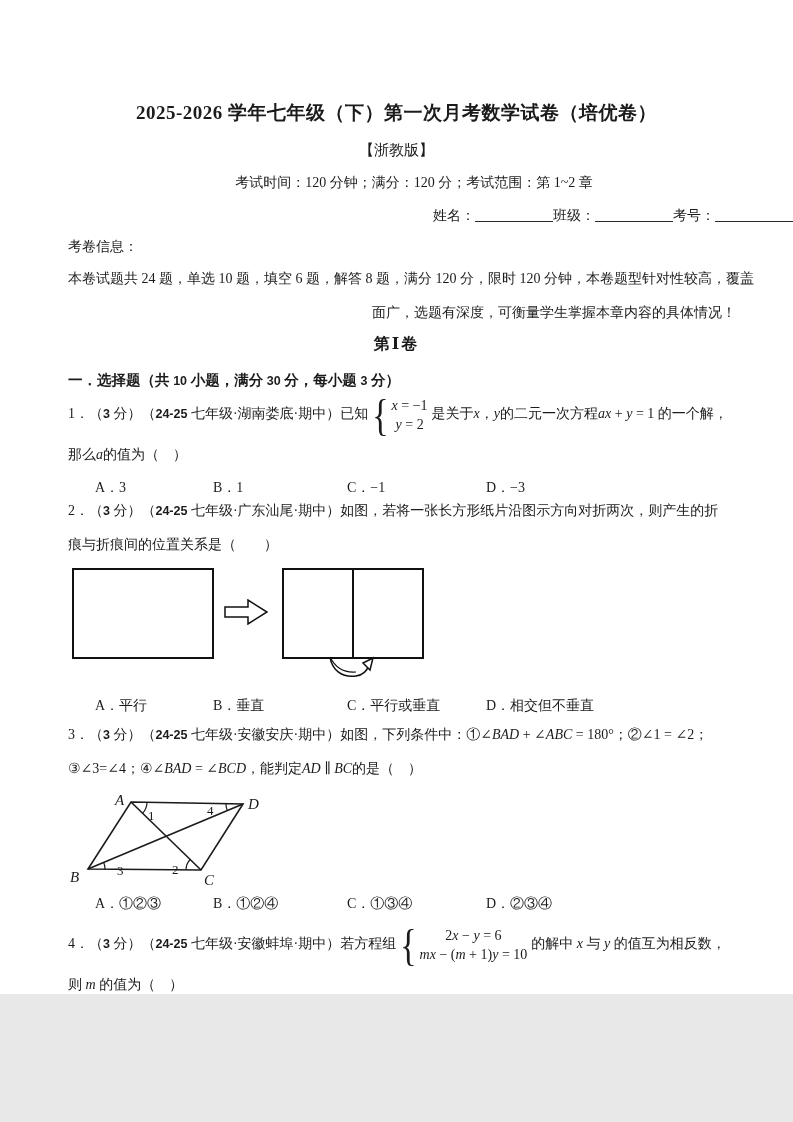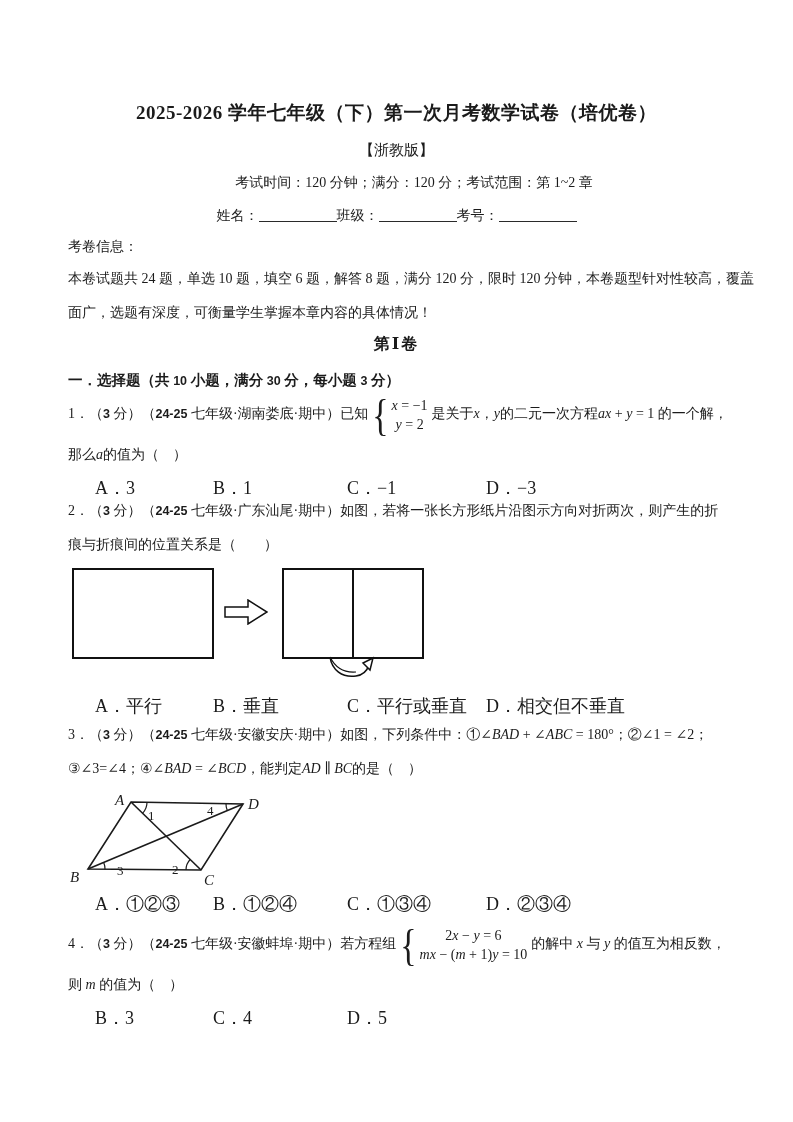--- a/index.html
+++ b/index.html
@@ -1,39 +1,39 @@
 <!DOCTYPE html>
 <html><head>
 <meta charset="utf-8">
 <style>
   html,body{margin:0;padding:0;background:#e8e8e8;}
   .page{
-    position:relative;width:793px;height:1122px;background:#ffffff;
+    position:relative;width:793px;height:994px;background:#ffffff;
     font-family:"Liberation Serif","DejaVu Serif",serif;color:#1b1b1b;
     margin:0 auto;overflow:hidden;
   }
   .abs{position:absolute;}
   .centered{left:0;right:0;text-align:center;}
-  .nowrap{white-space:nowrap;}
+  .nowrap{white-space:nowrap;text-align:right;}
   .title{font-size:19px;font-weight:bold;letter-spacing:.5px;}
   .edition{font-size:15px;font-weight:normal;}
   .meta{font-size:14px;padding-left:35px;}
   .nameline{font-size:14px;}
   .blank{display:inline-block;width:78px;height:15px;border-bottom:1px solid #2a2a2a;vertical-align:-2px;}
   .info-title{font-size:14px;left:68px;}
   .info-line{font-size:14px;left:68px;width:668px;}
   .part-title{font-size:16px;font-weight:bold;letter-spacing:2px;}
   .section-head{font-size:14.5px;font-weight:bold;left:68px;}
   .qblock{left:68px;width:672px;font-size:14px;}
   .qline{line-height:34px;white-space:nowrap;}
   .qline-tall{line-height:48px;white-space:nowrap;}
   .mi{font-style:italic;}
   .nb{font-family:"Liberation Sans","DejaVu Sans",sans-serif;font-weight:bold;font-size:12.5px;}
   .opts{display:grid;grid-template-columns:118px 134px 139px auto;padding-left:27px;
-        height:32px;line-height:32px;font-size:18px;white-space:nowrap;}
+        height:32px;line-height:32px;font-size:14px;white-space:nowrap;}
   .sys{display:inline-flex;align-items:center;vertical-align:middle;margin:0 4px;}
   .sys .brace{font-size:34px;line-height:38px;font-weight:400;transform:scaleY(1.32);transform-origin:center;margin-right:3px;}
   .sys .rows{display:inline-flex;flex-direction:column;align-items:center;line-height:19px;font-size:14px;}
   .fig2{position:relative;height:122px;margin-top:6px;}
   .rect{position:absolute;top:0;width:138px;height:87px;border:2px solid #111;background:#fff;}
   .rect-left{left:4px;}
   .rect-right{left:214px;}
   .fold-line{position:absolute;left:68px;top:0;bottom:0;width:2px;background:#111;}
   .arrow-svg{position:absolute;left:156px;top:31px;}
   .flip-svg{position:absolute;left:258px;top:86px;}

